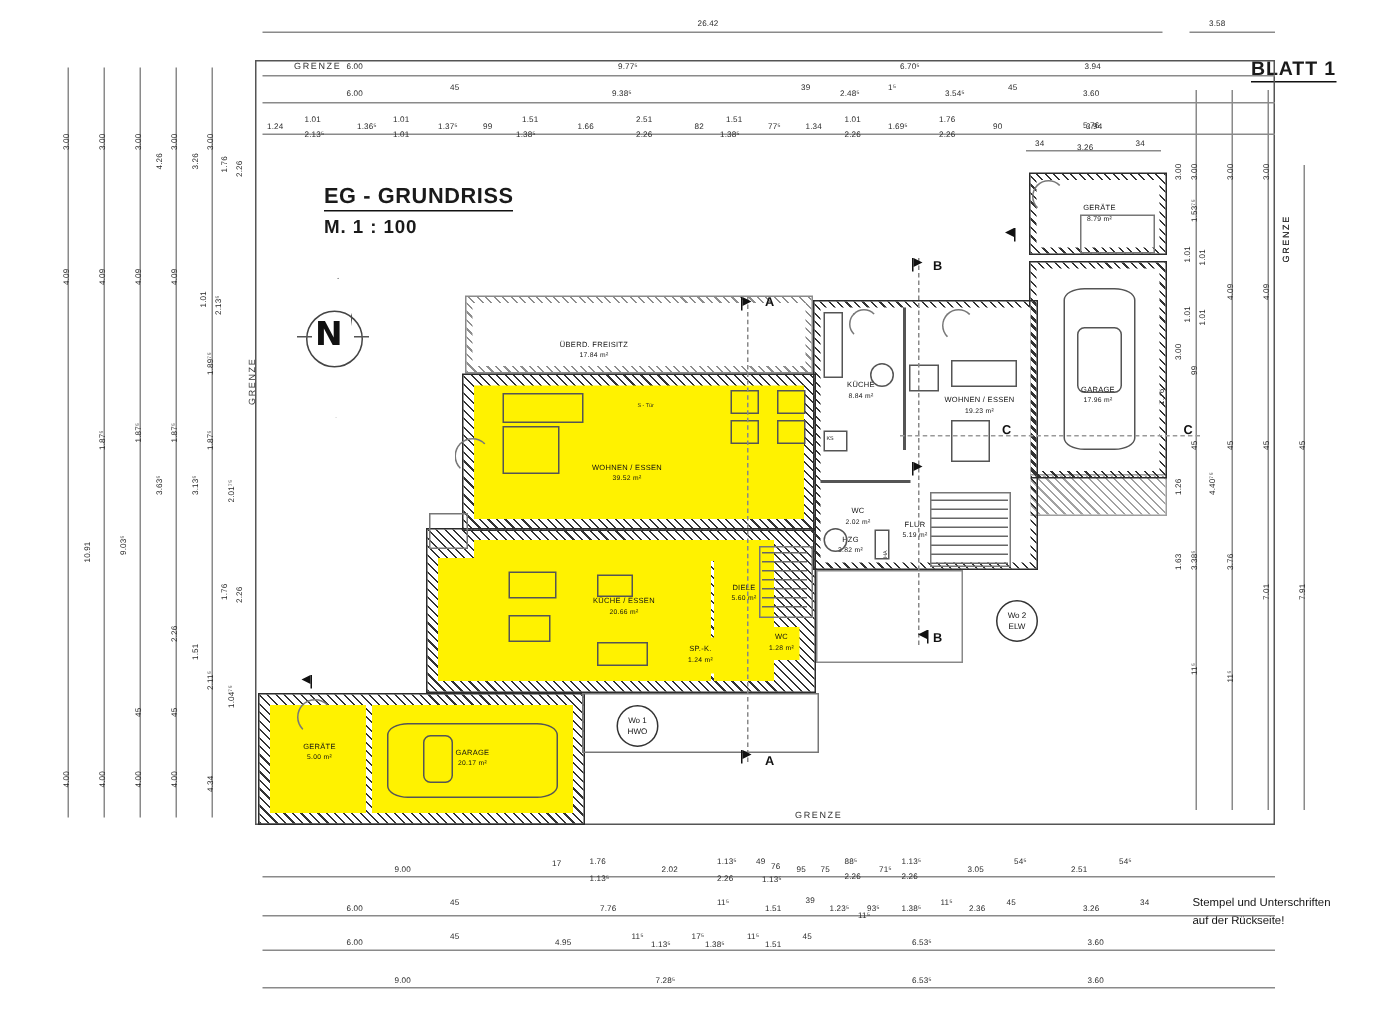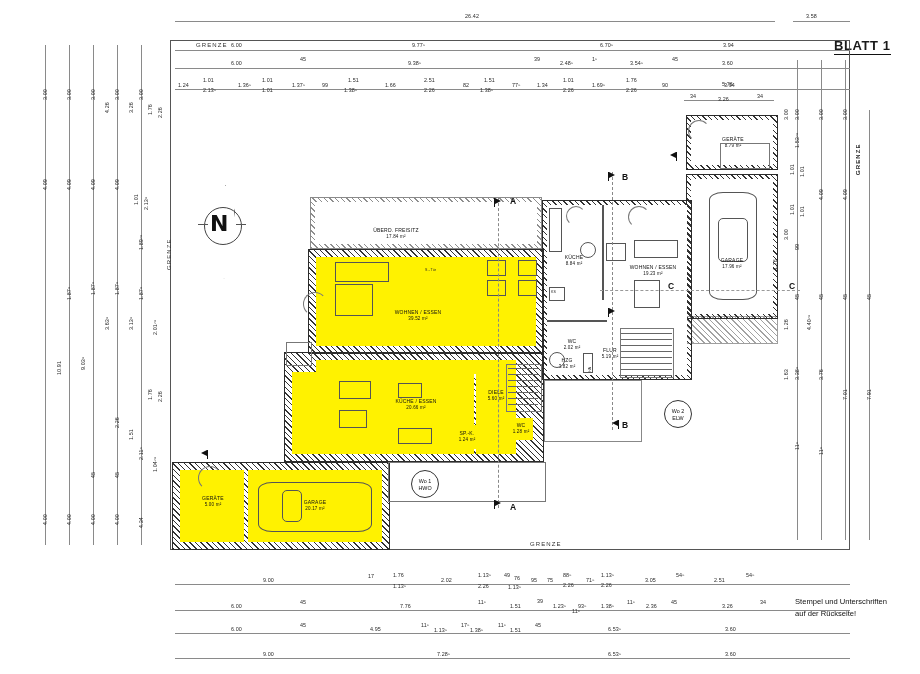--- a/index.html
+++ b/index.html
@@ -76,20 +76,24 @@
      border-right-color:transparent;border-bottom-color:transparent;}
   .mini{position:absolute;font-size:3.6px;color:#222;white-space:nowrap;line-height:1.2;}
   .miniv{position:absolute;font-size:3.6px;color:#222;white-space:nowrap;
      transform-origin:0 0;transform:rotate(-90deg);line-height:1.2;}
 </style>
 </head>
 <body>
 
 <div id="sheet">
 
+  <div id="title-block">
+    <div id="title-main">EG - GRUNDRISS</div>
+    <div id="title-scale">M.  1 : 100</div>
+  </div>
   <div id="blatt">BLATT 1</div>
   <div id="stamp">
     <div>Stempel und Unterschriften</div>
     <div>auf der Rückseite!</div>
   </div>
 
   <div id="north">
     <div class="ns"></div>
     <div class="circ"></div>
     <div class="xh" style="left:8px;top:39px;width:10px;height:1px;"></div>

